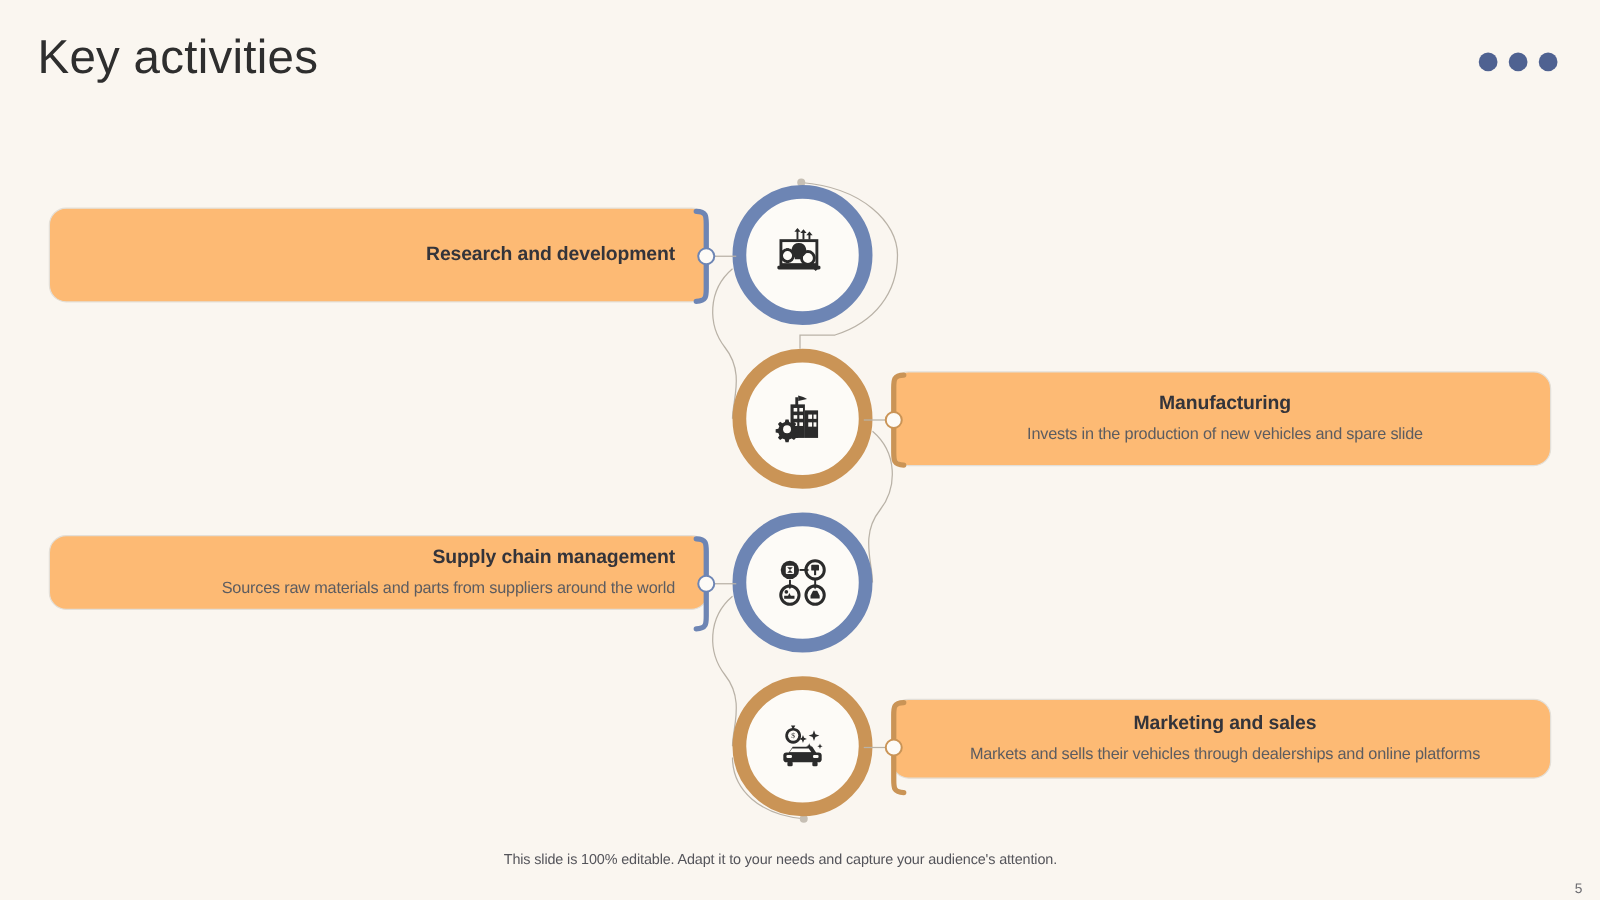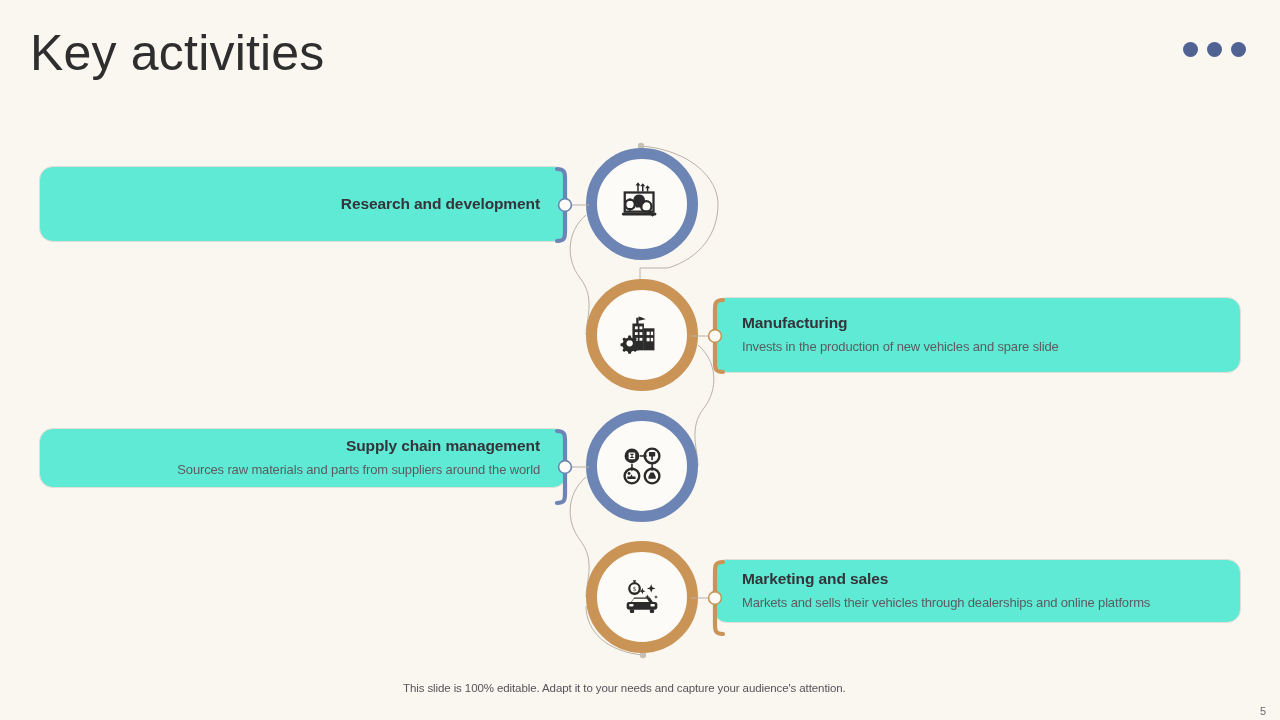--- a/index.html
+++ b/index.html
@@ -7,21 +7,21 @@
     width:1280px;height:720px;overflow:hidden;
     background:#faf6f0;
     font-family:"Liberation Sans","DejaVu Sans",sans-serif;
     position:relative;
   }
   .slide{position:absolute;inset:0;}
 
   
   .page-title{
     position:absolute;left:30px;top:26px;
-    font-size:50px;font-weight:400;color:#2e2e2e;
+    font-size:38px;font-weight:400;color:#2e2e2e;
     letter-spacing:.2px;line-height:1.1;
   }
   .page-subtitle{
     position:absolute;left:30px;top:85px;width:1160px;
     font-size:11.5px;color:#59595b;line-height:1.35;
     letter-spacing:-.15px;
   }
   .dots{position:absolute;right:34px;top:42px;display:flex;gap:9px;align-items:center;}
   .dots i{display:block;width:15px;height:15px;border-radius:50%;background:#4f6291;}
 
@@ -39,31 +39,31 @@
   .node svg{display:block;}
 
   .node1{left:586px;top:148px;}
   .node2{left:586px;top:279px;}
   .node3{left:586px;top:410px;}
   .node4{left:586px;top:541px;}
 
   
   .card{
     position:absolute;box-sizing:border-box;
-    background:#5eead4;
+    background:#fdba74;
     border:1px solid #e3dfd8;
     border-radius:14px;
     display:flex;flex-direction:column;justify-content:center;
   }
   .card .title{font-size:15.5px;font-weight:700;color:#34343a;letter-spacing:-.1px;line-height:1.2;}
   .card .desc {font-size:13px;font-weight:400;color:#5c5c60;line-height:1.3;margin-top:6px;letter-spacing:-.15px;}
 
   
   .card.right-accent{padding:0 26px 0 22px;text-align:right;align-items:flex-end;}
-  .card.left-accent {padding:0 22px 0 28px;text-align:left; align-items:flex-start;}
+  .card.left-accent {padding:0 22px 0 28px;text-align:left; align-items:center;}
 
   .bracket{position:absolute;top:0;height:100%;width:24px;pointer-events:none;}
   .bracket svg{display:block;overflow:visible;}
 
   .card1{left:39px;top:166px;width:528px;height:76px;}
   .card2{left:713px;top:297px;width:528px;height:76px;}
   .card3{left:39px;top:428px;width:528px;height:60px;}
   .card4{left:713px;top:559px;width:528px;height:64px;}
 
   

